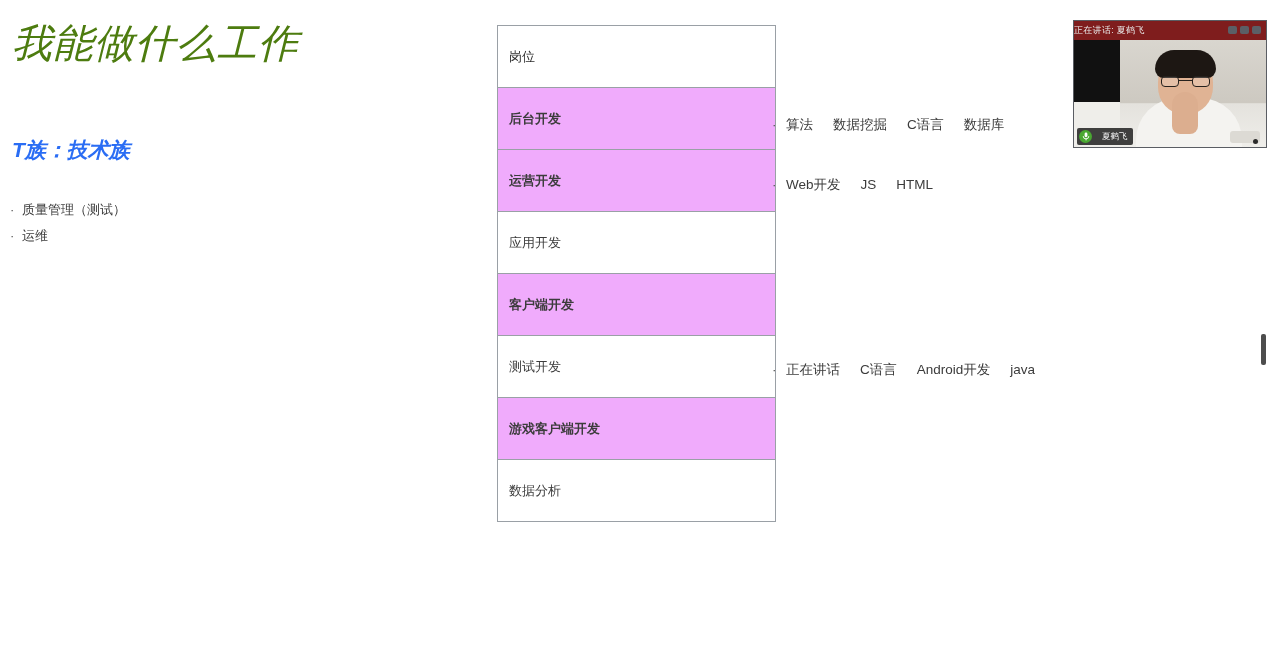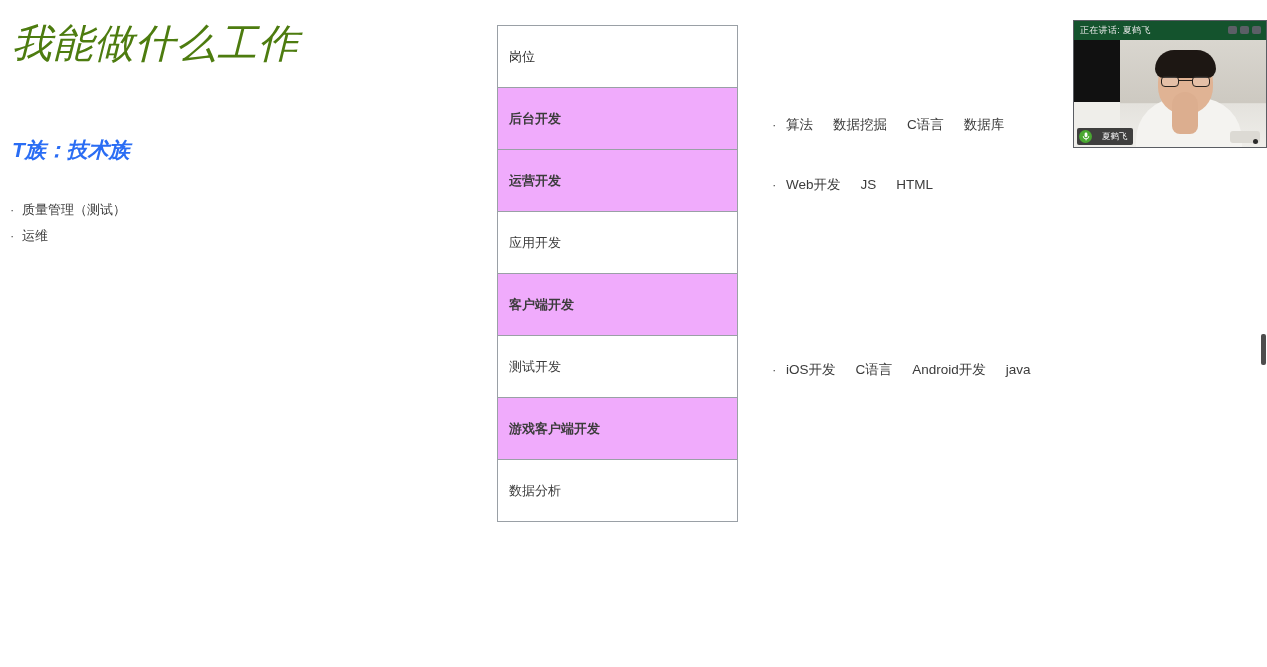--- a/index.html
+++ b/index.html
@@ -59,21 +59,21 @@
     text-align: left;
     color: #555;
     font-size: 13px;
   }
 
   
   #jobs-table {
     position: absolute;
     left: 497px;
     top: 25px;
-    width: 241px;
+    width: 279px;
     border: 1px solid #9aa0a6;
     border-bottom: none;
     box-sizing: border-box;
     background: #ffffff;
   }
   .table-row {
     height: 62px;
     box-sizing: border-box;
     border-bottom: 1px solid #9aa0a6;
     display: flex;
@@ -123,24 +123,23 @@
     width: 194px;
     height: 128px;
     background: #2f3136;
     border: 1px solid #5a5d63;
     box-sizing: border-box;
     overflow: hidden;
   }
   #video-titlebar {
     position: relative;
     height: 19px;
-    background: #14532d;
+    background: #7f1d1d;
     display: flex;
     align-items: center;
-    padding-left: 6px;
     box-sizing: border-box;
   }
   #speaking-label {
     font-size: 9px;
     color: #e8e8e8;
     white-space: nowrap;
     letter-spacing: 0.3px;
   }
   #video-window-controls {
     position: absolute;
@@ -372,21 +371,21 @@
   <span class="tokens">
     <span>Web开发</span>
     <span>JS</span>
     <span>HTML</span>
   </span>
 </div>
 
 <div class="right-note" id="right-note-2">
   <span class="bullet-dot">·</span>
   <span class="tokens">
-    <span>iOS开发</span>
+    <span>正在讲话</span>
     <span>C语言</span>
     <span>Android开发</span>
     <span>java</span>
   </span>
 </div>
 
 <div id="video-overlay">
   <div id="video-titlebar">
     <span id="speaking-label">正在讲话: 夏鹤飞</span>
     <span id="video-window-controls">

